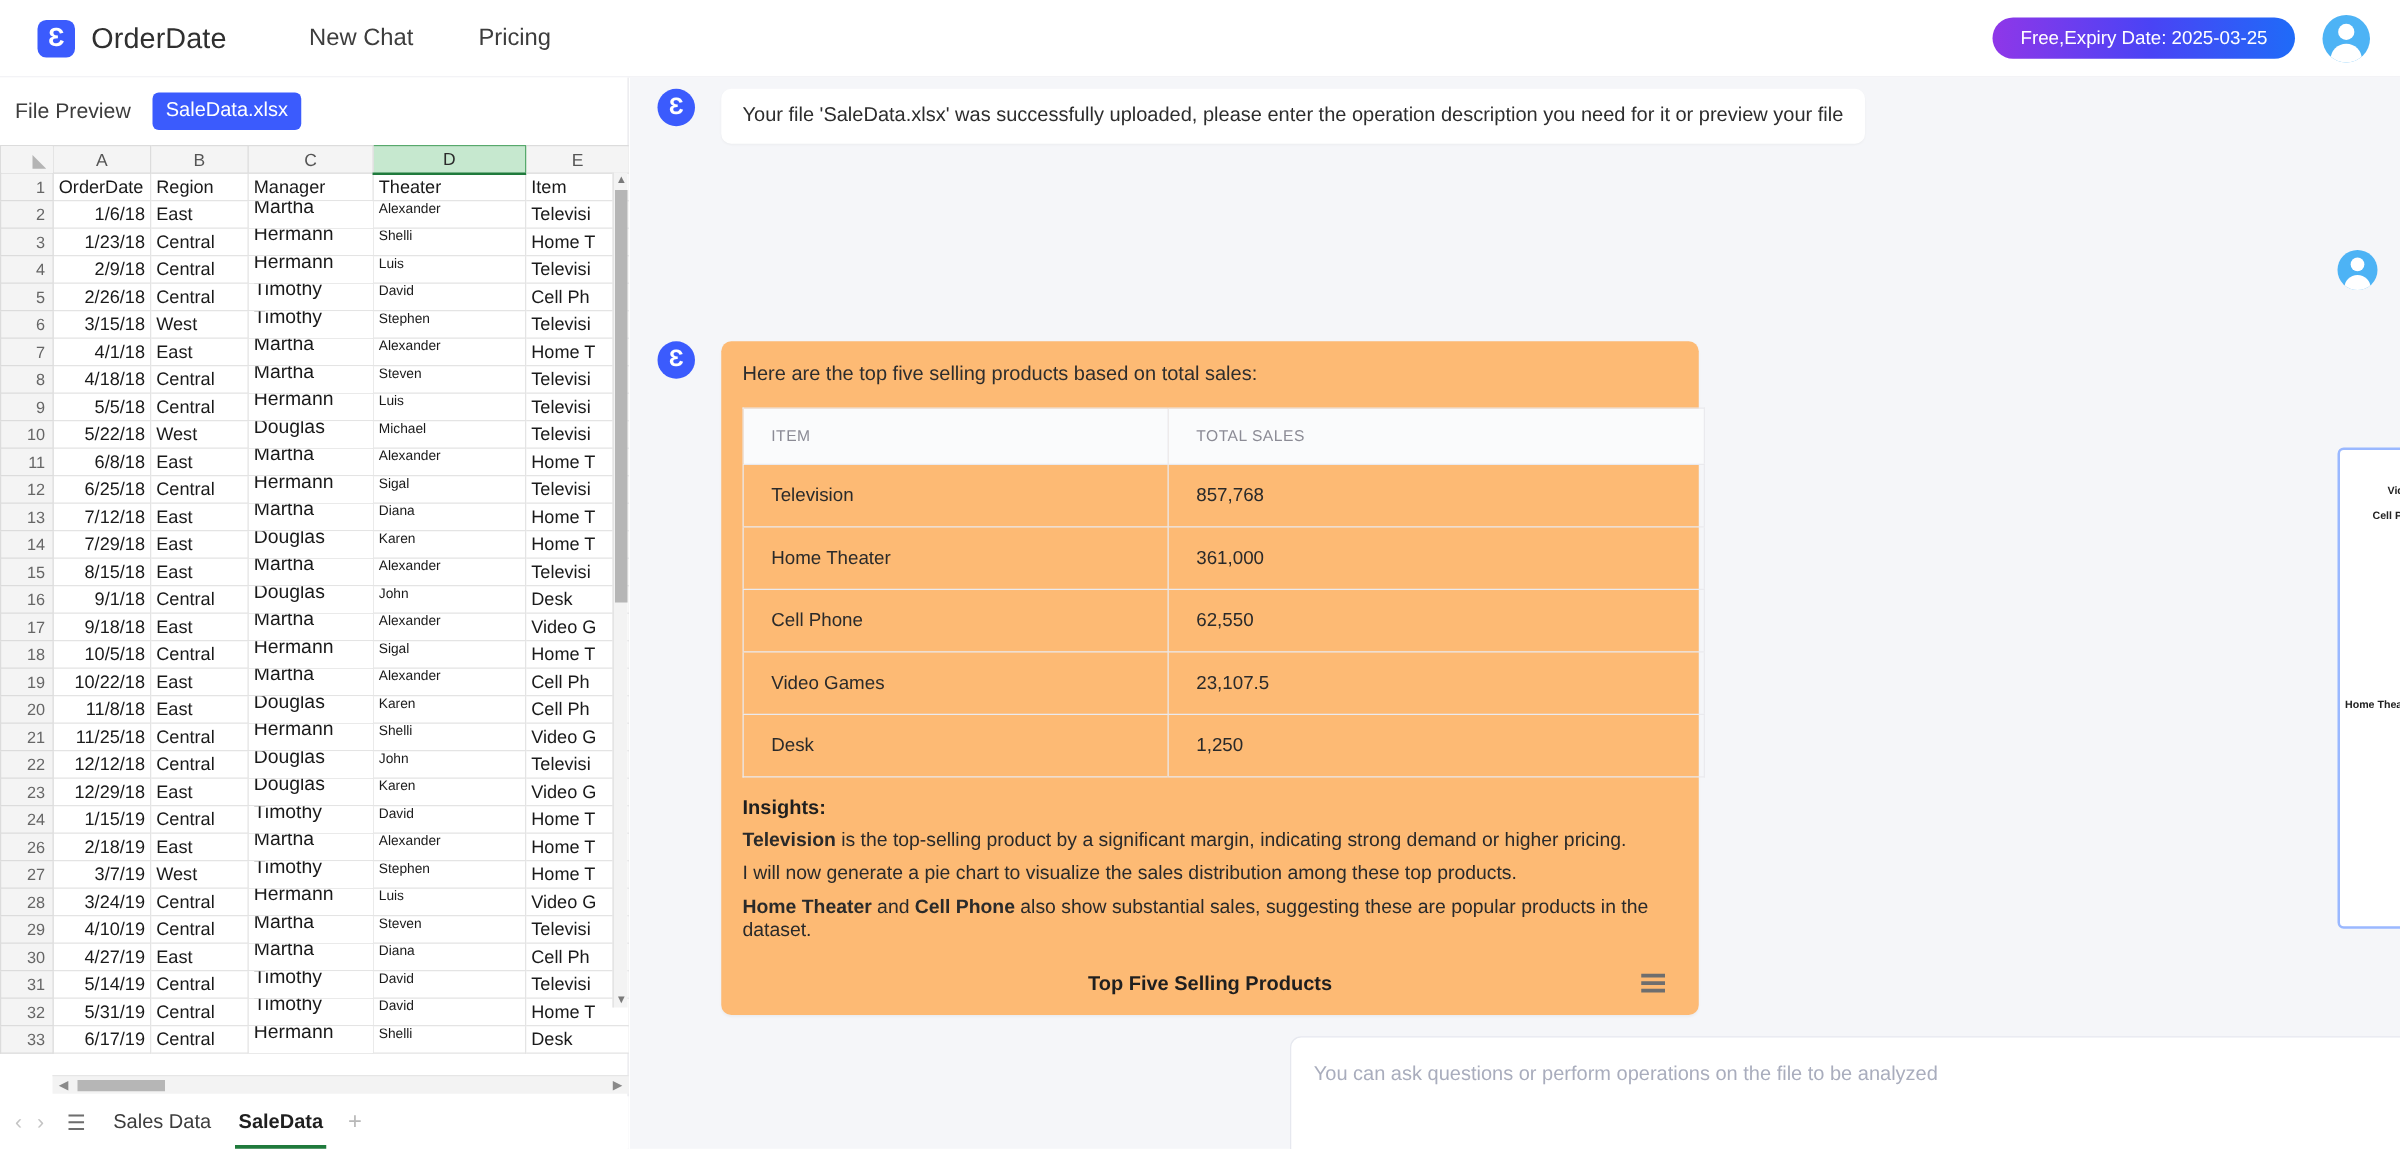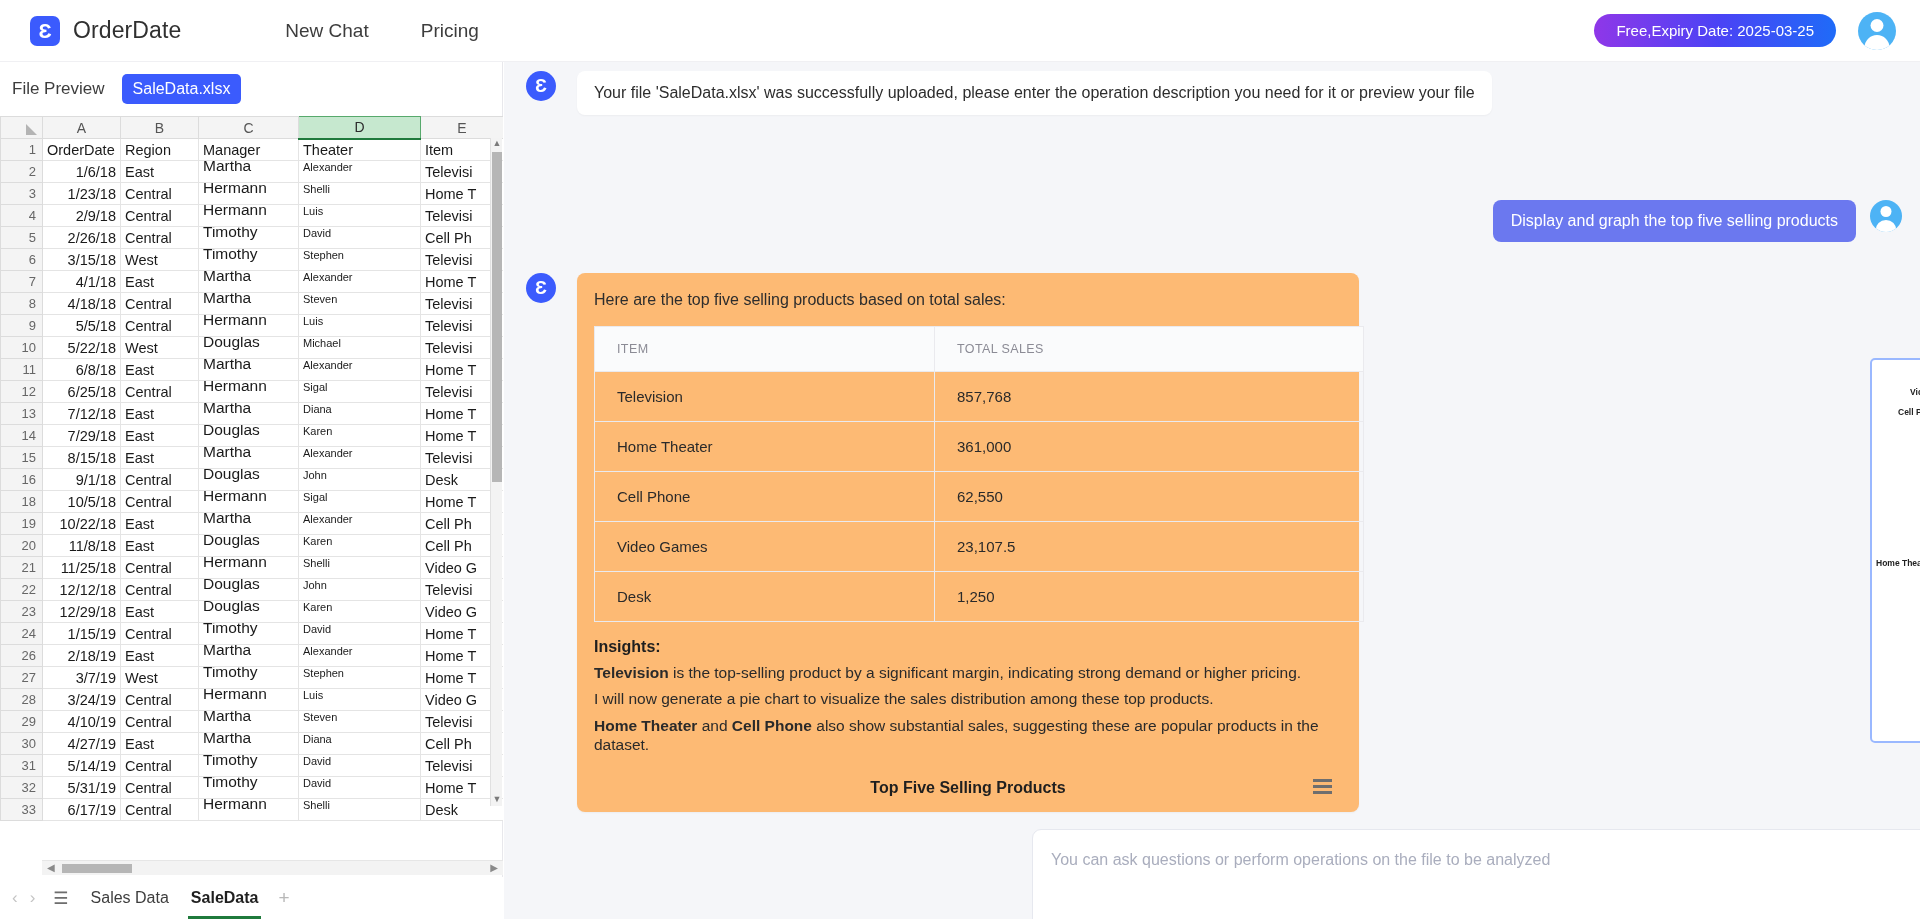--- a/index.html
+++ b/index.html
@@ -23,21 +23,21 @@
     background: #3b5bfd; color: #fff;
     display: flex; align-items: center; justify-content: center;
     font-size: 21px; font-weight: 600; line-height: 1;
   }
   #brand-name {
     margin-left: 13px; font-size: 23px; color: #303030; letter-spacing: .1px;
   }
   .nav-link {
     font-size: 19px; color: #3d3d3d; cursor: pointer;
   }
-  #nav-newchat { margin-left: 104px; }
+  #nav-newchat { margin-left: 66px; }
   #nav-pricing { margin-left: 52px; }
   #plan-badge {
     position: absolute; right: 84px; top: 14px;
     height: 33px; padding: 14px 22px; border-radius: 17px;
     background: linear-gradient(90deg,#8f37e8 0%,#4a43f5 52%,#1f6bf8 100%);
     color: #fff; font-size: 15px; display: flex; align-items: center;
     white-space: nowrap; cursor: pointer;
   }
   #avatar-top {
     position: absolute; right: 24px; top: 12px;
@@ -381,20 +381,28 @@
           </tr>
           <tr>
             <td class="rowno">16</td>
             <td class="cell num">9/1/18</td>
             <td class="cell ">Central</td>
             <td class="cell lift"><span>Douglas</span></td>
             <td class="cell dcol"><span>John</span></td>
             <td class="cell ">Desk</td>
           </tr>
           <tr>
+            <td class="rowno">17</td>
+            <td class="cell num">9/18/18</td>
+            <td class="cell ">East</td>
+            <td class="cell lift"><span>Martha</span></td>
+            <td class="cell dcol"><span>Alexander</span></td>
+            <td class="cell ">Video G</td>
+          </tr>
+          <tr>
             <td class="rowno">18</td>
             <td class="cell num">10/5/18</td>
             <td class="cell ">Central</td>
             <td class="cell lift"><span>Hermann</span></td>
             <td class="cell dcol"><span>Sigal</span></td>
             <td class="cell ">Home T</td>
           </tr>
           <tr>
             <td class="rowno">19</td>
             <td class="cell num">10/22/18</td>
@@ -535,21 +543,20 @@
 </div>
 
 <div id="chat-area">
 
   <div id="msg1">
     <div class="bot-avatar">Ɛ</div>
     <div id="msg1-bubble">Your file 'SaleData.xlsx' was successfully uploaded, please enter the operation description you need for it or preview your file</div>
   </div>
 
   <div id="msg2">
-    <div id="msg2-bubble">Display and graph the top five selling products</div>
     <div id="user-avatar">
       <div class="av-head"></div>
       <div class="av-body"></div>
     </div>
   </div>
 
   <div id="msg3">
     <div class="bot-avatar">Ɛ</div>
     <div id="msg3-bubble">
       <div id="intro-text">Here are the top five selling products based on total sales:</div>

